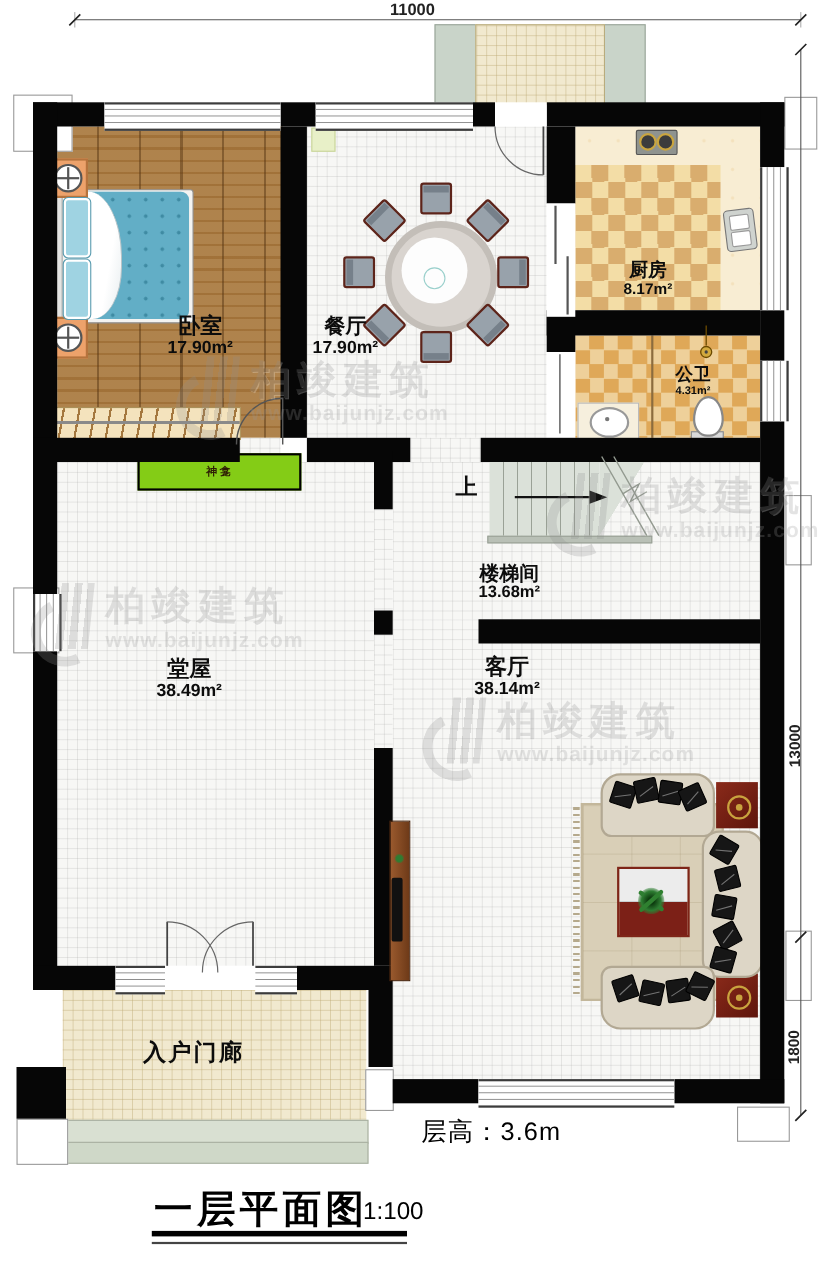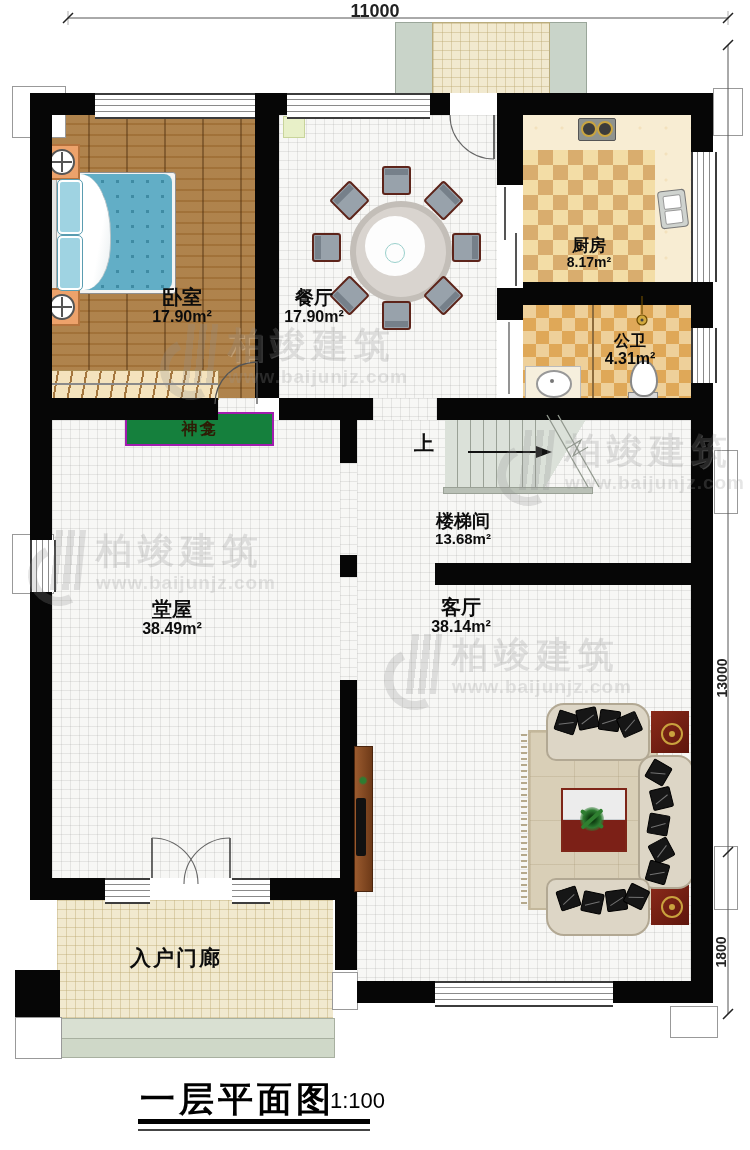--- a/index.html
+++ b/index.html
@@ -63,21 +63,21 @@
   .wm-name{font-size:36px;font-weight:bold;color:#8f8f8f;letter-spacing:6px;line-height:1;text-shadow:1px 1px 0 #fff;}
   .wm-url{font-size:19px;font-weight:bold;color:#979797;letter-spacing:1px;margin-top:3px;}
   .wm-text{display:flex;flex-direction:column;}
   
   .stats{position:absolute;left:383px;top:1013px;z-index:25;color:#000;font-size:23px;line-height:30px;letter-spacing:1px;}
   .title{position:absolute;left:140px;top:1076px;z-index:25;font-size:35px;font-weight:bold;letter-spacing:4px;color:#000;}
   .title-scale{position:absolute;left:330px;top:1088px;z-index:25;font-size:22px;color:#000000;}
   .tline1{position:absolute;left:138px;top:1119px;width:232px;height:5px;background:#000;z-index:25;}
   .tline2{position:absolute;left:138px;top:1129px;width:232px;height:2px;background:#444;z-index:25;}
   .svglayer{position:absolute;left:0;top:0;z-index:30;pointer-events:none;}
-  .shrinebox{position:absolute;z-index:12;background:#15803d;border:2px solid #a21caf;display:flex;align-items:center;justify-content:center;font-size:16px;font-weight:bold;color:#2e1c05;letter-spacing:2px;}
+  .shrinebox{position:absolute;z-index:12;background:#84cc16;border:2px solid #000000;display:flex;align-items:center;justify-content:center;font-size:10px;font-weight:bold;color:#2e1c05;letter-spacing:2px;}
   .stairbody{position:absolute;z-index:10;background-color:#dbe1d9;
      background-image:repeating-linear-gradient(90deg,transparent 0 12px,#9aa196 12px 13px);}
   .stairtri{position:absolute;z-index:10;background:linear-gradient(to bottom right,#dbe1d9 49.5%,transparent 50%);}
 </style>
 </head>
 <body>
 
 <div id="canvas">
 
   <div class="pier" style="left:395px;top:22px;width:37px;height:71px;"></div>
@@ -250,42 +250,42 @@
   <div class="rlabel" style="left:314px;top:287px;">
     <span class="rname" style="font-size:19px;">餐厅</span>
     <span class="rarea" style="font-size:16px;">17.90m²</span>
   </div>
   <div class="rlabel" style="left:589px;top:236px;">
     <span class="rname" style="font-size:17px;">厨房</span>
     <span class="rarea" style="font-size:14px;">8.17m²</span>
   </div>
   <div class="rlabel" style="left:630px;top:332px;">
     <span class="rname" style="font-size:16px;">公卫</span>
-    <span class="rarea" style="font-size:16px;text-align:center;">4.31m²</span>
+    <span class="rarea" style="font-size:10px;text-align:center;">4.31m²</span>
   </div>
   <div class="rlabel" style="left:463px;top:511px;">
     <span class="rname" style="font-size:18px;">楼梯间</span>
     <span class="rarea" style="font-size:15px;">13.68m²</span>
   </div>
   <div class="rlabel" style="left:172px;top:598px;">
     <span class="rname" style="font-size:20px;">堂屋</span>
     <span class="rarea" style="font-size:16px;">38.49m²</span>
   </div>
   <div class="rlabel" style="left:461px;top:596px;">
     <span class="rname" style="font-size:20px;">客厅</span>
     <span class="rarea" style="font-size:16px;">38.14m²</span>
   </div>
   <div class="rlabel" style="left:176px;top:946px;">
     <span class="rname" style="font-size:21px;letter-spacing:2px;">入户门廊</span>
   </div>
   <div class="rlabel" style="left:424px;top:432px;">
     <span class="rname" style="font-size:20px;">上</span>
   </div>
 
-  <div class="dimtext" style="left:335px;top:1px;width:80px;font-size:18px;">11000</div>
+  <div class="dimtext" style="left:335px;top:1px;width:80px;font-size:15px;">11000</div>
   <div class="dimtext" style="left:688px;top:670px;width:68px;font-size:14px;transform:rotate(-90deg);">13000</div>
   <div class="dimtext" style="left:691px;top:944px;width:60px;font-size:14px;transform:rotate(-90deg);">1800</div>
 
   <div class="wm" style="left:168px;top:322px;">
     <div class="wm-logo"></div>
     <div class="wm-text">
         <span class="wm-name">柏竣建筑</span>
     <span class="wm-url">www.baijunjz.com</span>
       </div>
   </div>
@@ -305,20 +305,21 @@
   </div>
   <div class="wm" style="left:392px;top:632px;">
     <div class="wm-logo"></div>
     <div class="wm-text">
         <span class="wm-name">柏竣建筑</span>
     <span class="wm-url">www.baijunjz.com</span>
       </div>
   </div>
 
   <div class="stats">
+    <div>层高：3.6m</div>
   </div>
   <div class="title">一层平面图</div>
   <div class="title-scale">1:100</div>
   <div class="tline1"></div>
   <div class="tline2"></div>
 
   <svg class="svglayer" width="750" height="1150" viewBox="0 0 750 1150">
 
     <path d="M257,404 L257,362 A42,42 0 0 0 215,404" stroke="#555" stroke-width="1.3" fill="none"></path>
 

